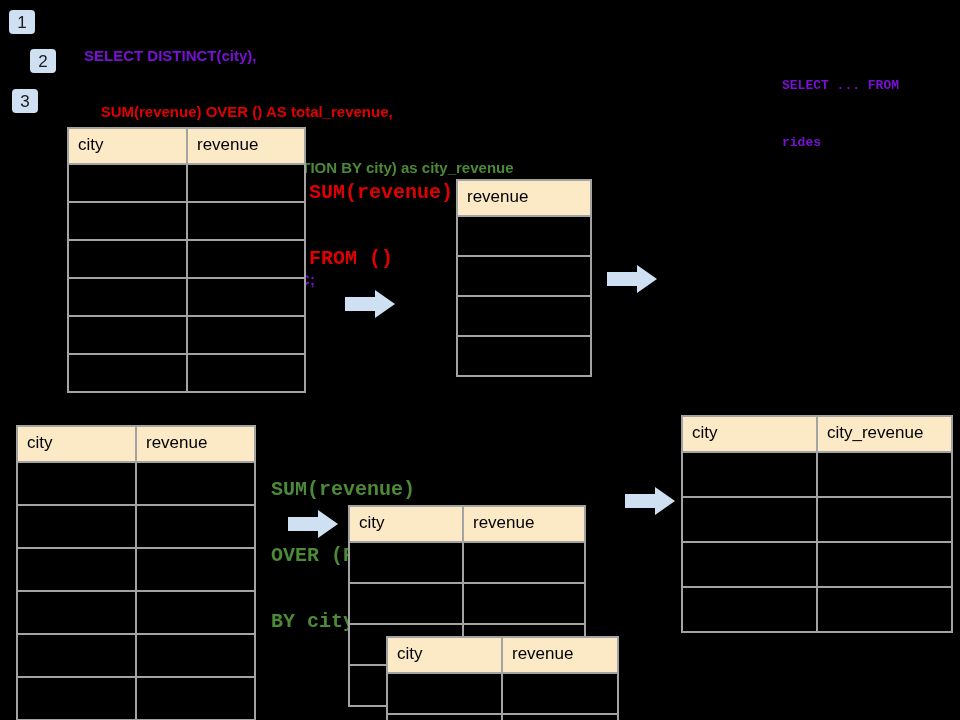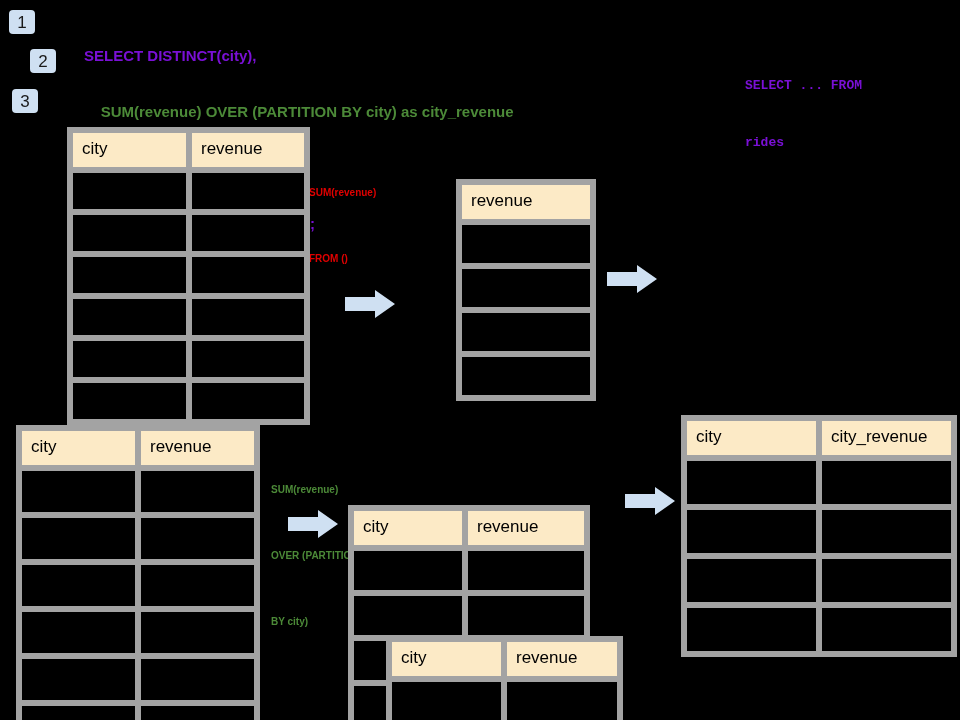--- a/index.html
+++ b/index.html
@@ -51,36 +51,36 @@
     font-family: "Liberation Mono", "DejaVu Sans Mono", monospace;
     font-size: 13px;
     font-weight: bold;
     white-space: pre;
     line-height: 19px;
     color: #7a10d6;
   }
 
   .annot {
     position: absolute;
-    font-family: Liberation Sans, sans-serif;
-    font-size: 10px;
+    font-family: Liberation Mono, monospace;
+    font-size: 20px;
     font-weight: bold;
     white-space: pre;
     line-height: 22px;
   }
 
   
   .tbl {
     position: absolute;
     border-collapse: collapse;
     table-layout: fixed;
     background: #000000;
   }
   .tbl th, .tbl td {
-    border: 6px solid #a3a3a3;
+    border: 2px solid #a3a3a3;
     padding: 0;
     margin: 16px;
   }
   .tbl th {
     background: #fceac6;
     color: #000000;
     font-family: "Liberation Sans", sans-serif;
     font-size: 17px;
     font-weight: normal;
     text-align: left;
@@ -101,26 +101,27 @@
 <body>
 
 <div id="canvas">
 
   <div class="badge" style="left:9px;  top:10px;">1</div>
   <div class="badge" style="left:30px; top:49px;">2</div>
   <div class="badge" style="left:12px; top:89px;">3</div>
 
   <div class="sql" style="left:84px; top:11px;">
     <span class="sql-line c-purple">SELECT DISTINCT(city),</span>
+    <span class="sql-line c-red">    SUM(revenue) OVER () AS total_revenue,</span>
     <span class="sql-line c-green">    SUM(revenue) OVER (PARTITION BY city) as city_revenue</span>
     <span class="sql-line c-purple">  FROM rides</span>
     <span class="sql-line c-purple">  ORDER by city_revenue DESC;</span>
   </div>
 
-  <div class="sidenote" style="left:745px; top:38px;">
+  <div class="sidenote" style="left:782px; top:38px;">
     <span style="display:block;">SELECT ... FROM</span>
     <span style="display:block;">rides</span>
   </div>
 
   <div class="annot c-red" style="left:309px; top:138px;">
     <span style="display:block;">SUM(revenue)</span>
     <span style="display:block;">FROM ()</span>
   </div>
 
   <div class="annot c-green" style="left:271px; top:435px;">

